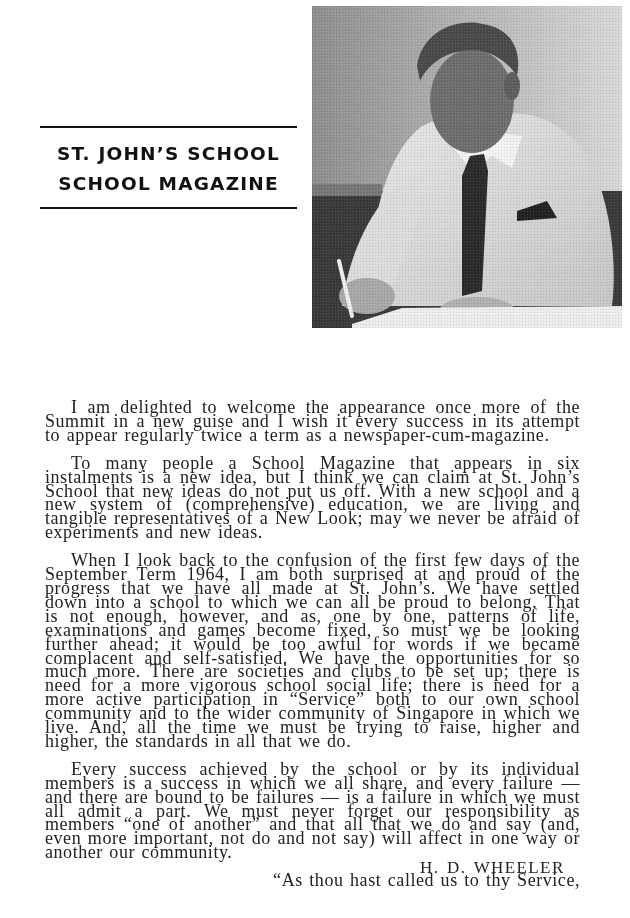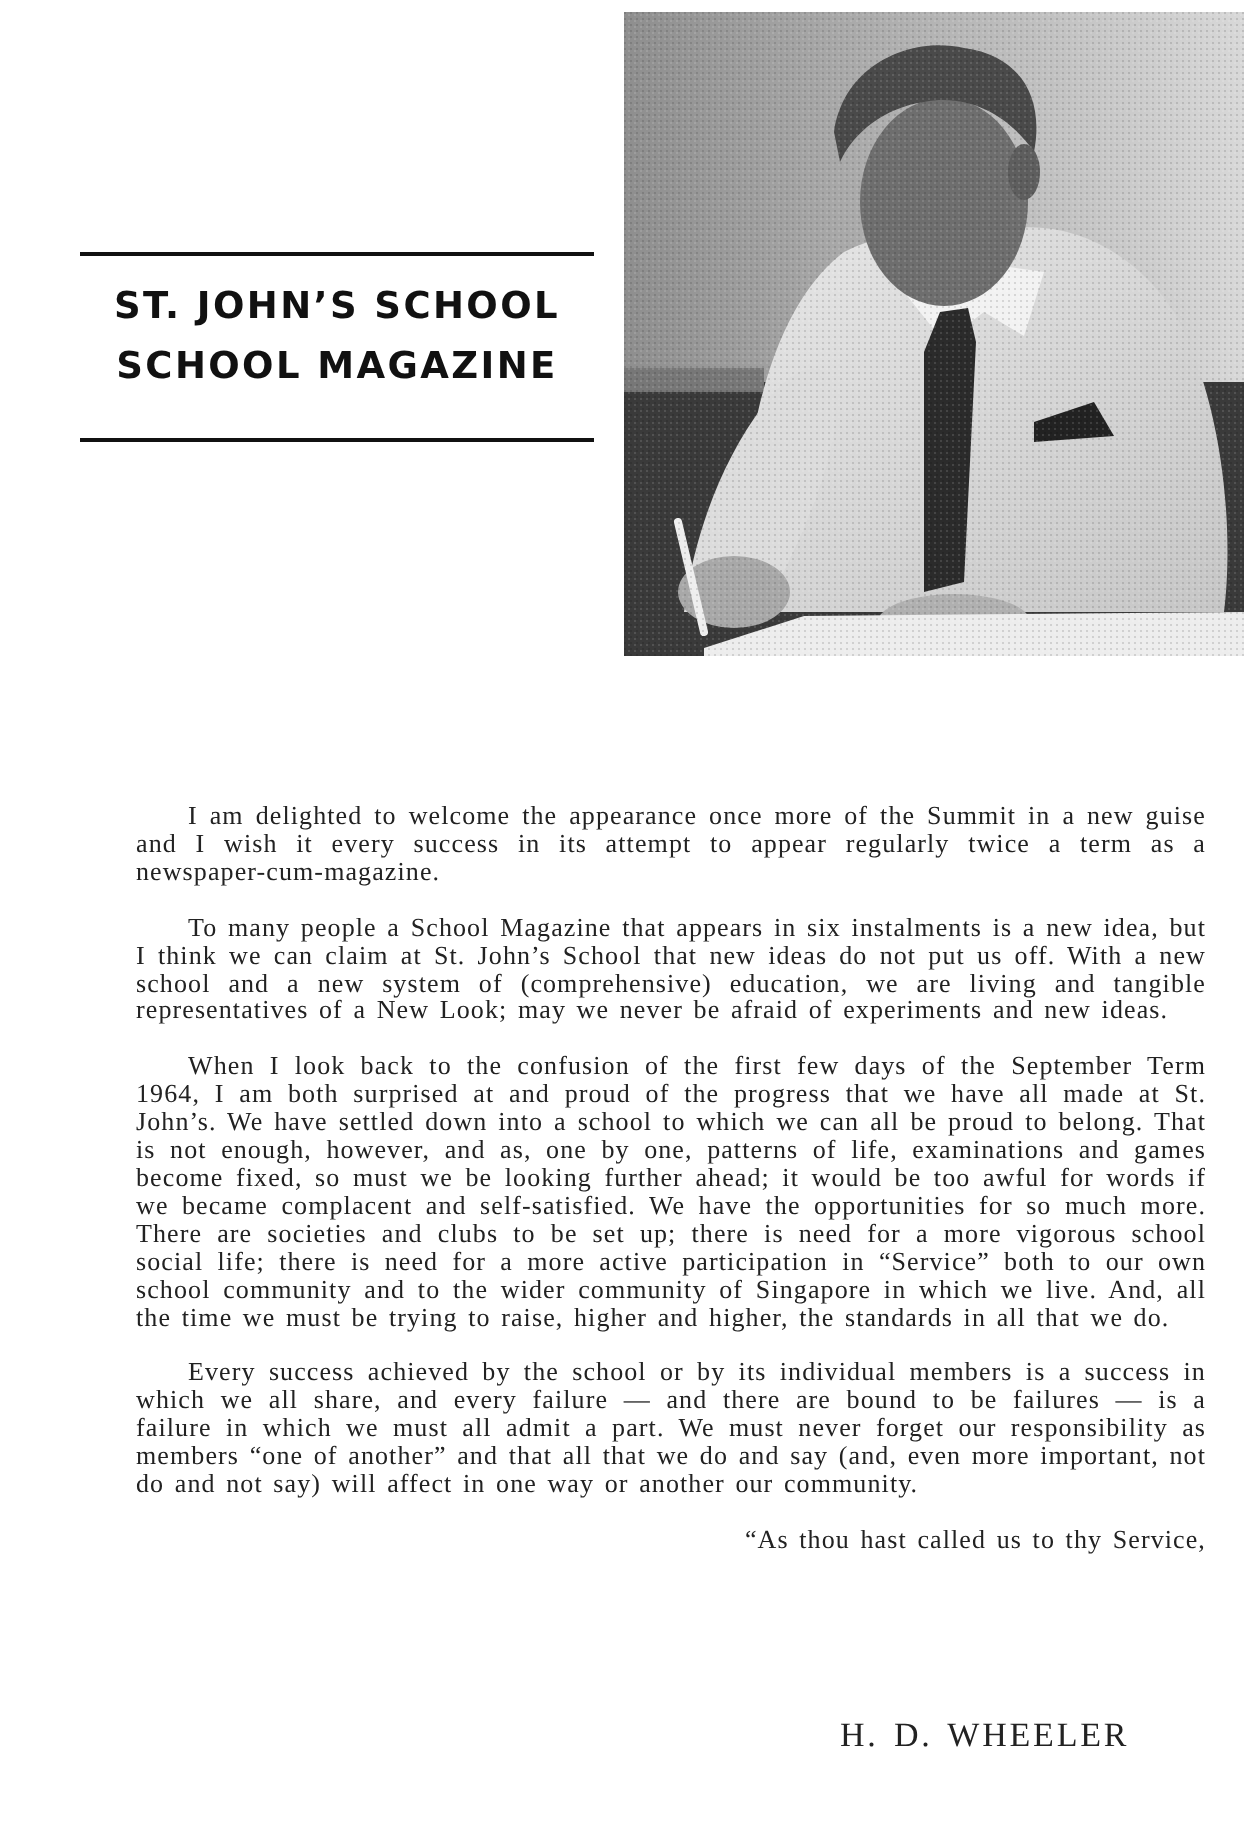--- a/index.html
+++ b/index.html
@@ -30,39 +30,39 @@
       font-family: "DejaVu Sans", "Liberation Sans", sans-serif;
       font-weight: bold;
       font-size: 18.5px;
       letter-spacing: 1.2px;
       text-align: center;
       color: #111;
       line-height: 30px;
       white-space: nowrap;
     }
     .title-block {
-      padding: 11px 0 20px 0;
+      padding: 11px 0 8px 0;
     }
     .photo {
       position: absolute;
       left: 312px;
       top: 6px;
       width: 310px;
       height: 322px;
       overflow: hidden;
       background: #9a9a9a;
     }
     .photo svg { display: block; }
     .letter {
       position: absolute;
-      left: 68px;
+      left: 45px;
       top: 401px;
       width: 535px;
       font-family: "Liberation Serif", "DejaVu Serif", serif;
-      font-size: 13px;
+      font-size: 18px;
       line-height: 13.9px;
       color: #222;
     }
     .para {
       margin: 0 0 14px 0;
       text-align: justify;
       text-indent: 26px;
       letter-spacing: 0.55px;
       word-spacing: 1.5px;
     }

